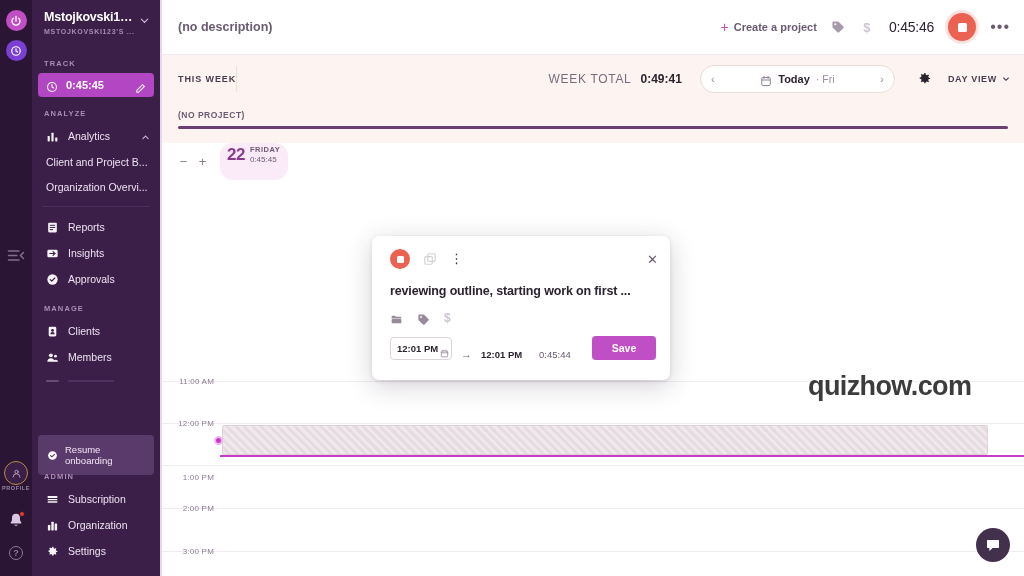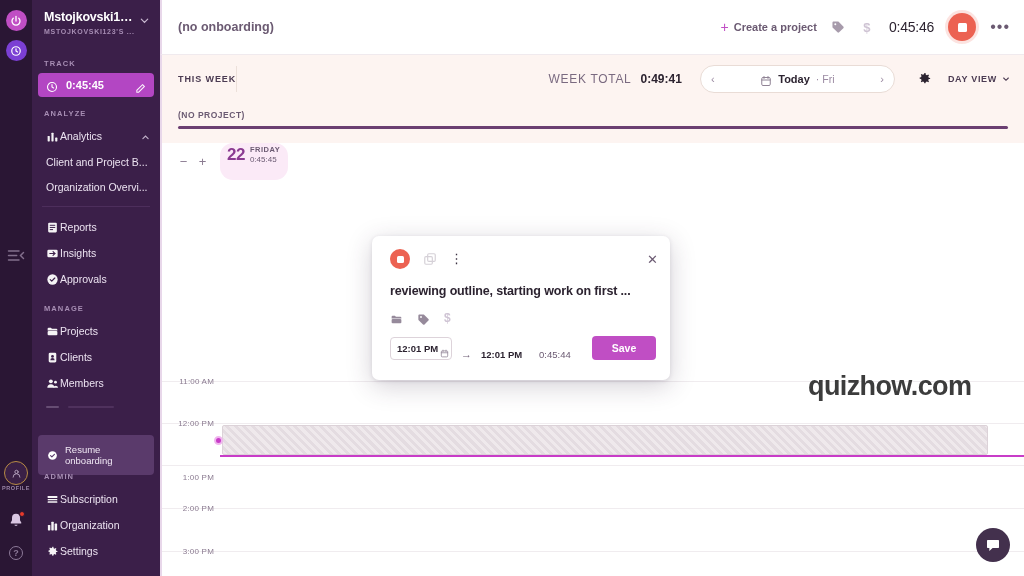--- a/index.html
+++ b/index.html
@@ -79,21 +79,21 @@
 
   .timer-pill {
     margin: 0 6px; height: 24px; background: #b346c3; border-radius: 4px;
     display: flex; align-items: center; padding: 0 8px; gap: 8px;
   }
   .timer-pill .clk { width: 12px; height: 12px; flex: 0 0 12px; }
   .timer-pill .val { font-size: 11px; font-weight: 600; flex: 1; }
   .timer-pill .pen { width: 11px; height: 11px; opacity: .95; }
 
   .nav-item {
-    height: 26px; display: flex; align-items: center; gap: 1px;
+    height: 26px; display: flex; align-items: center; gap: 9px;
     padding: 0 10px 0 14px; font-size: 10.5px; color: #ece3f1;
     white-space: nowrap; overflow: hidden;
   }
   .nav-item .ico { width: 13px; height: 13px; flex: 0 0 13px; opacity: .95; }
   .nav-item .lbl { overflow: hidden; text-overflow: ellipsis; white-space: nowrap; flex: 1; }
   .nav-item .caret { width: 9px; height: 9px; opacity: .8; flex: 0 0 9px; }
   .nav-sub {
     height: 25px; display: flex; align-items: center;
     padding-left: 14px; font-size: 10.5px; color: #ece3f1;
     white-space: nowrap; overflow: hidden; text-overflow: ellipsis;
@@ -378,29 +378,20 @@
         <svg viewBox="0 0 24 24" fill="#fff">
             <circle cx="12" cy="12" r="9.5"></circle>
             <path d="M7.8 12.3l2.8 2.8 5.6-5.8" stroke="#3b1f49" stroke-width="2.2" fill="none" stroke-linecap="round" stroke-linejoin="round"></path>
           </svg>
       </span>
       <span class="lbl">Approvals</span>
     </div>
 
     <div class="sec-label">MANAGE</div>
 
-    <div class="nav-item">
-      <span class="ico">
-        <svg viewBox="0 0 24 24" fill="#fff">
-            <path d="M3 7a2 2 0 0 1 2-2h4l2 2h8a2 2 0 0 1 2 2v1H3z"></path>
-            <rect x="3" y="11" width="18" height="8" rx="2"></rect>
-          </svg>
-      </span>
-      <span class="lbl">Projects</span>
-    </div>
 
     <div class="nav-item">
       <span class="ico">
         <svg viewBox="0 0 24 24" fill="#fff">
             <rect x="5" y="3" width="14" height="18" rx="2.5"></rect>
             <circle cx="12" cy="10" r="2.6" fill="#3b1f49"></circle>
             <path d="M8 17a4 4 0 0 1 8 0z" fill="#3b1f49"></path>
           </svg>
       </span>
       <span class="lbl">Clients</span>
@@ -465,21 +456,21 @@
             </svg>
         </span>
         <span class="lbl">Settings</span>
       </div>
     </div>
   </div>
 
   <div class="main">
 
     <div class="topbar">
-      <div class="desc">(no onboarding)</div>
+      <div class="desc">(no description)</div>
       <div class="top-right">
         <div class="create-proj">
           <span class="plus">+</span>
           <span>Create a project</span>
         </div>
         <span class="tag-ico">
           <svg viewBox="0 0 24 24" fill="#8a7a90">
               <path d="M2.5 11.8V4.6c0-1.1.9-2 2-2h7.2c.5 0 1 .2 1.4.6l8 8a2 2 0 0 1 0 2.8l-7.2 7.2a2 2 0 0 1-2.8 0l-8-8a2 2 0 0 1-.6-1.4z"></path>
               <circle cx="7.4" cy="7.4" r="1.7" fill="#fff"></circle>
             </svg>

